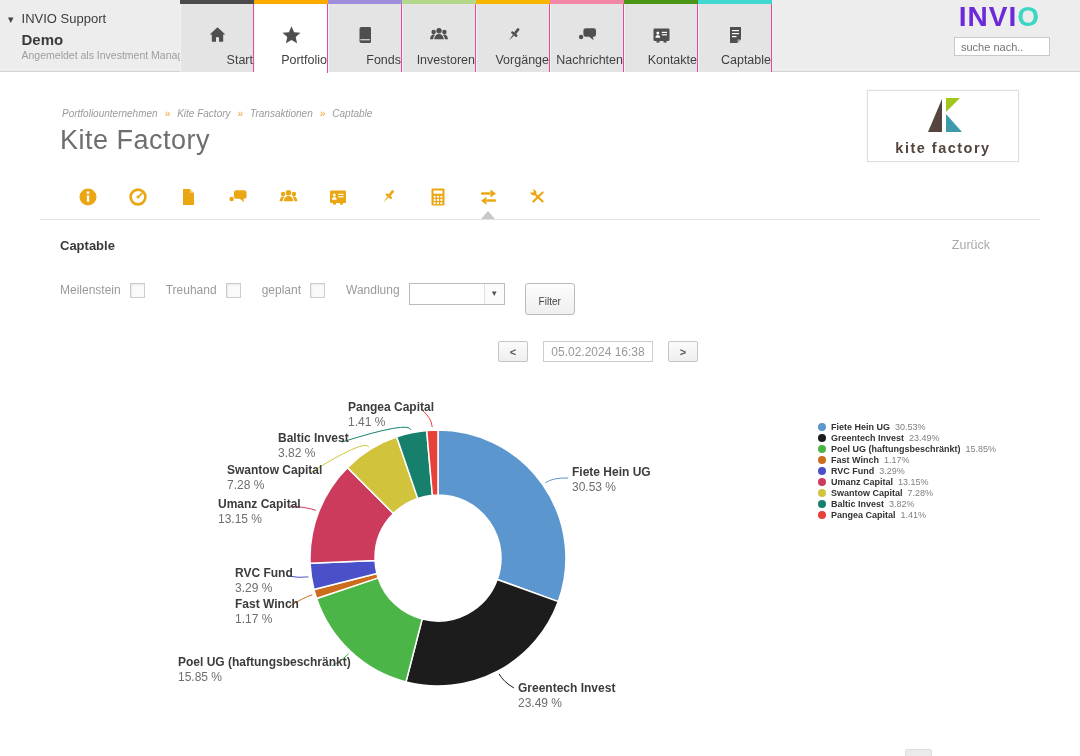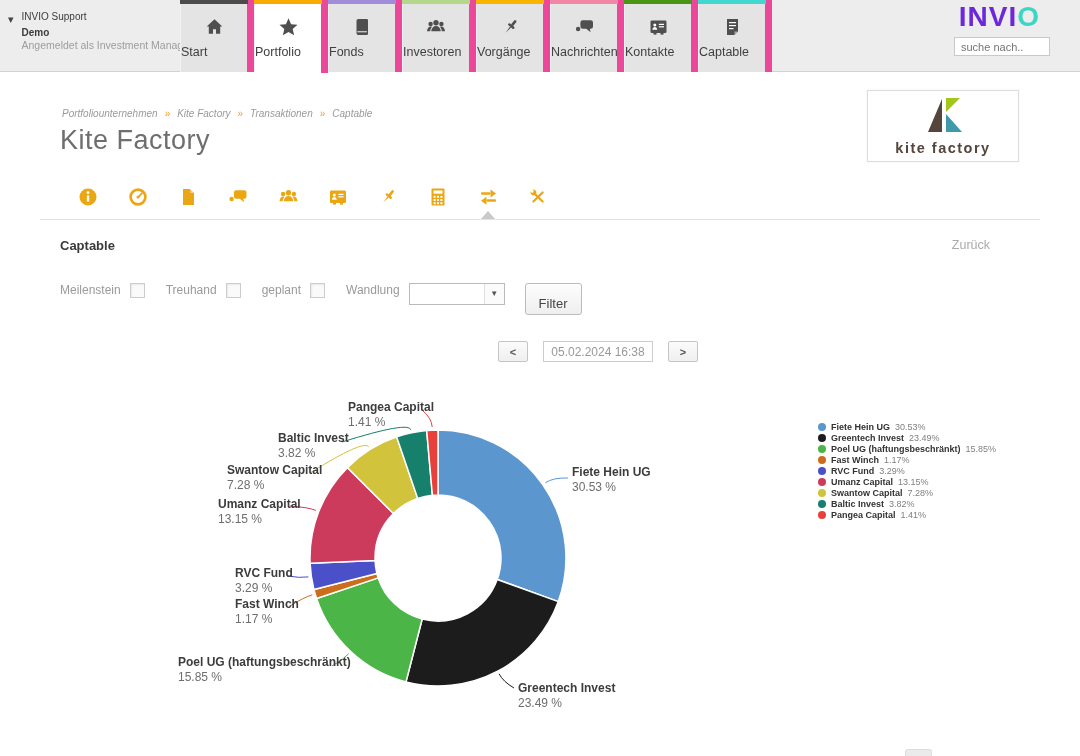--- a/index.html
+++ b/index.html
@@ -3,25 +3,25 @@
 <meta charset="utf-8">
 <style>
   *{margin:0;padding:0;box-sizing:border-box}
   html,body{width:1080px;height:756px}
   body{position:relative;background:#fff;font-family:"Liberation Sans",sans-serif;overflow:hidden;color:#333}
 
   
   .header{position:absolute;top:0;left:0;width:1080px;height:72px;background:#ededed;border-bottom:1px solid #d2d2d2}
   .account{position:absolute;top:11px;left:8px;display:flex}
   .acc-caret{font-size:11px;color:#444;margin:2px 8px 0 0;cursor:pointer}
-  .acc-name{font-size:10px;color:#3c3c3c;margin-bottom:5px}
-  .acc-demo{font-size:10px;font-weight:bold;color:#3c3c3c;margin-bottom:1px}
+  .acc-name{font-size:13px;color:#3c3c3c;margin-bottom:5px}
+  .acc-demo{font-size:15px;font-weight:bold;color:#3c3c3c;margin-bottom:1px}
   .acc-role{font-size:10.5px;color:#9d9d9d}
   .nav-tabs{position:absolute;top:0;left:180px;display:flex;height:72px}
-  .nav-tab{width:74px;height:72px;background:#e4e4e4;border-right:7px solid #ec4899;border-left:1px solid #f2f2f2;position:relative;text-align:left;padding-top:17px;cursor:pointer}
+  .nav-tab{width:74px;height:72px;background:#e4e4e4;border-right:1px solid #ec4899;border-left:1px solid #f2f2f2;position:relative;text-align:right;padding-top:25px;cursor:pointer}
   .nav-tab .accent{position:absolute;top:0;left:-1px;right:-1px;height:4px}
   .nav-tab svg{display:block;margin:0 auto 5px;fill:#4f4f4f}
   .nav-tab .tab-label{font-size:12.5px;color:#3f3f3f}
   .nav-tab.active{background:#fff;height:73px;z-index:3}
   .invio-logo{position:absolute;top:1px;right:40px;font-size:28px;font-weight:bold;letter-spacing:1px;cursor:default}
   .search-box{position:absolute;top:37px;right:30px;width:96px;height:19px;border:1px solid #c9c9c9;background:#fff;font-size:11px;color:#888;padding:0 6px;font-family:"Liberation Sans",sans-serif}
 
   
   .breadcrumb{position:absolute;top:108px;left:62px;font-size:10px;font-style:italic;color:#9a9a9a}
   .breadcrumb .bc-item{cursor:pointer}
@@ -38,21 +38,21 @@
   .active-notch{position:absolute;top:211px;left:481px;width:0;height:0;border-left:7px solid transparent;border-right:7px solid transparent;border-bottom:8px solid #c9c9c9}
 
   
   .section-title{position:absolute;top:238px;left:60px;font-size:13px;font-weight:bold;color:#3a3a3a}
   .back-link{position:absolute;top:238px;right:90px;font-size:12.5px;color:#aaa;cursor:pointer}
   .filter-bar{position:absolute;top:283px;left:60px;display:flex;align-items:flex-start;font-size:12px;color:#9a9a9a}
   .filter-bar .flabel{margin-right:9px}
   .checkbox{width:15px;height:15px;border:1px solid #ccc;background:#fafafa;box-shadow:inset 1px 1px 2px rgba(0,0,0,.07);margin-right:21px;cursor:pointer}
   .select{width:96px;height:22px;border:1px solid #bbb;background:#fff;position:relative;cursor:pointer;margin-right:20px}
   .select .sel-caret{position:absolute;right:0;top:0;width:20px;height:20px;border-left:1px solid #e0e0e0;text-align:center;line-height:20px;font-size:8px;color:#555;background:#fbfbfb}
-  .btn{height:32px;padding:12px 13px;border:1px solid #bbb;border-radius:3px;background:linear-gradient(#fdfdfd,#efefef);color:#444;font-size:13px;font-family:"Liberation Sans",sans-serif;cursor:pointer}
+  .btn{height:32px;padding:12px 13px;border:1px solid #bbb;border-radius:3px;background:linear-gradient(#fdfdfd,#efefef);color:#444;font-size:10px;font-family:"Liberation Sans",sans-serif;cursor:pointer}
 
   
   .date-nav{position:absolute;top:341px;left:498px;display:flex;align-items:center}
   .date-btn{width:30px;height:21px;border:1px solid #c5c5c5;border-radius:2px;background:linear-gradient(#fbfbfb,#efefef);color:#555;font-weight:bold;font-size:11px;font-family:"Liberation Sans",sans-serif;cursor:pointer}
   .date-field{width:110px;height:21px;border:1px solid #ccc;text-align:center;color:#999;font-size:12px;margin:0 15px;font-family:"Liberation Sans",sans-serif}
 
   
   .chart-area{position:absolute;top:398px;left:170px;width:515px;height:340px}
   #donut-svg{position:absolute;top:0;left:0}
   .plbl{position:absolute;line-height:13px;white-space:nowrap}

